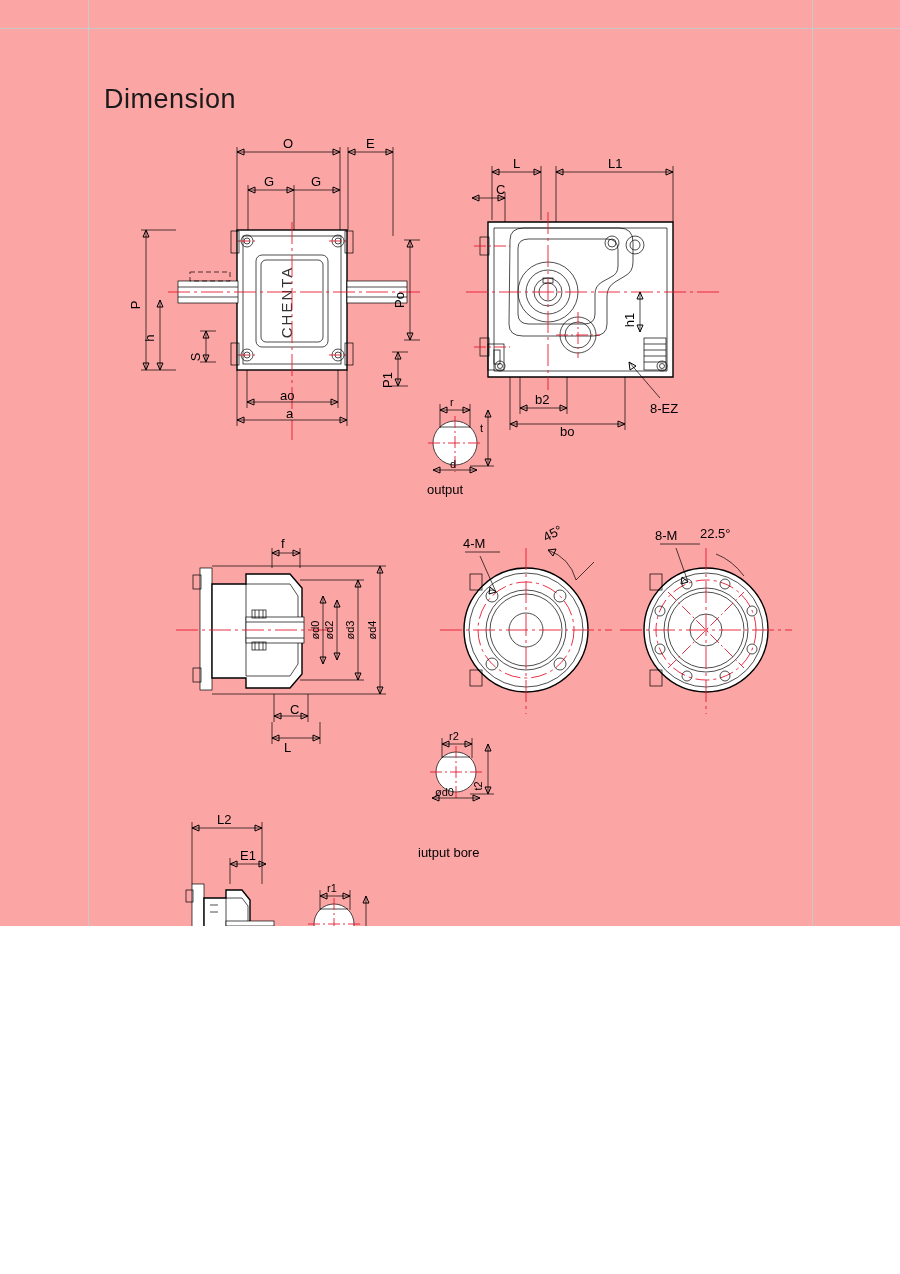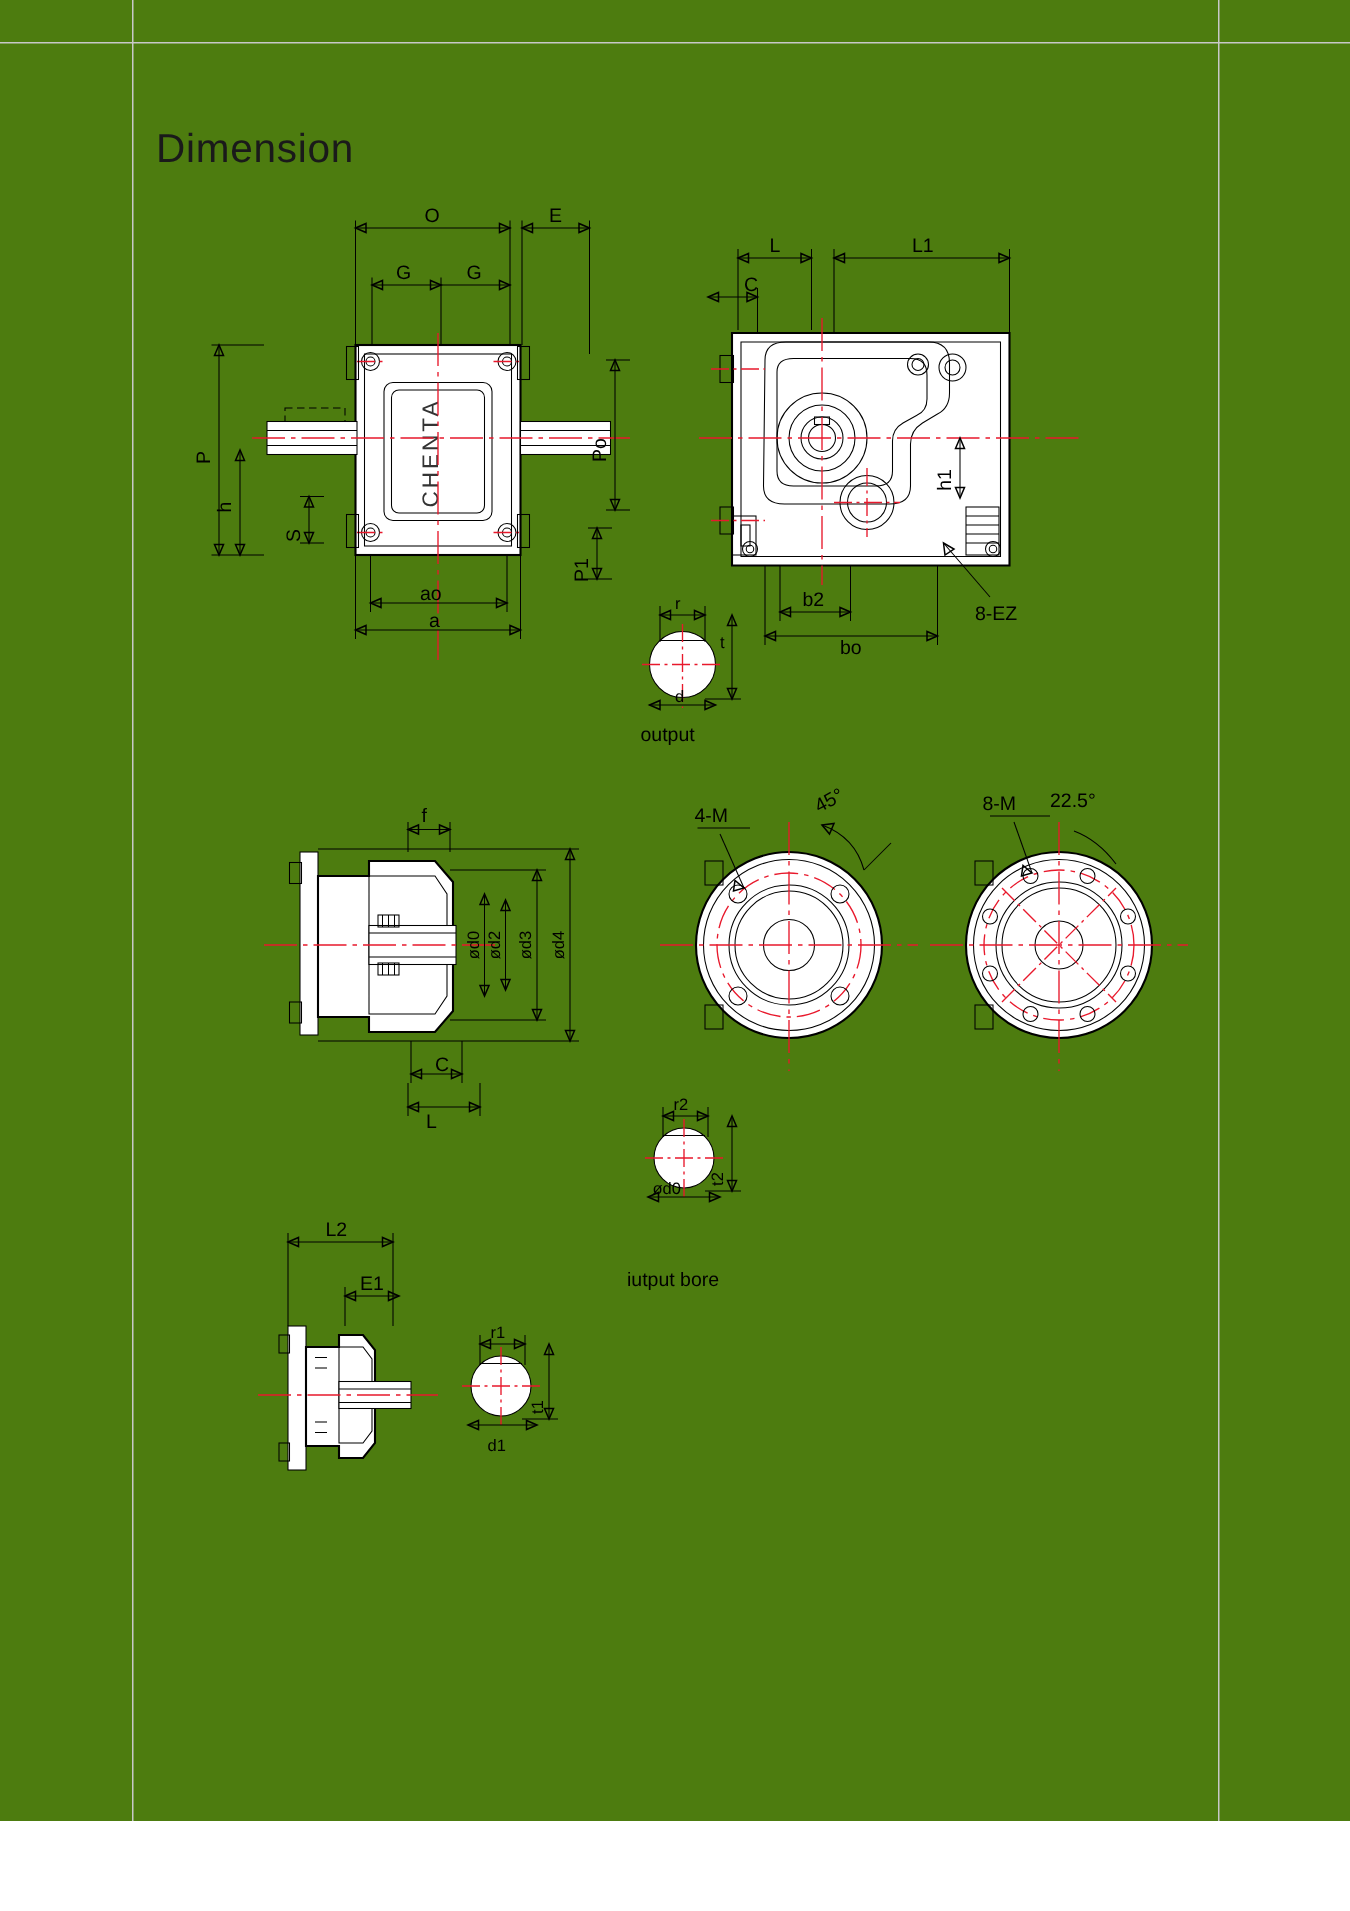--- a/index.html
+++ b/index.html
@@ -6,22 +6,22 @@
     margin: 0;
     padding: 0;
     background: #ffffff;
   }
   body {
     font-family: "Liberation Sans", sans-serif;
   }
   #page {
     position: relative;
     width: 900px;
-    height: 1214px;
-    background: #4d7c0f;
+    height: 926px;
+    background: #fca5a5;
     overflow: hidden;
   }
   
   .page-edge {
     position: absolute;
     background: #c8c8c8;
   }
   .page-edge.left  { left: 88px;  top: 0; width: 1px; height: 1274px; }
   .page-edge.right { left: 812px; top: 0; width: 1px; height: 1274px; }
   .page-edge.top    { left: 0; top: 28px;   width: 900px; height: 1px; }

